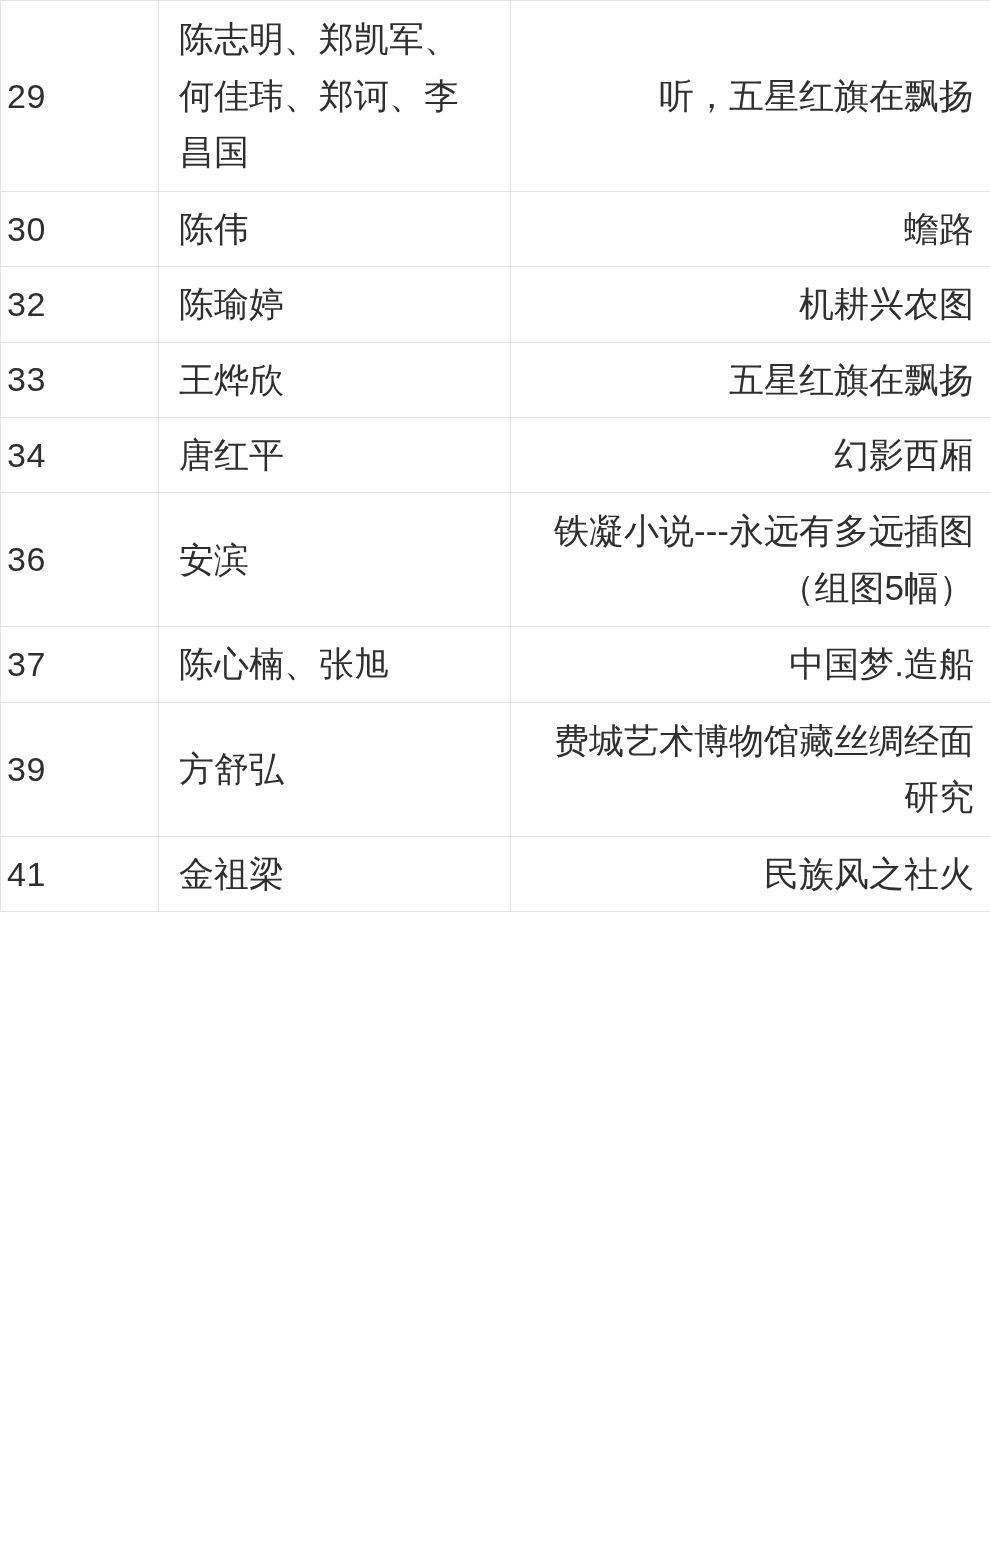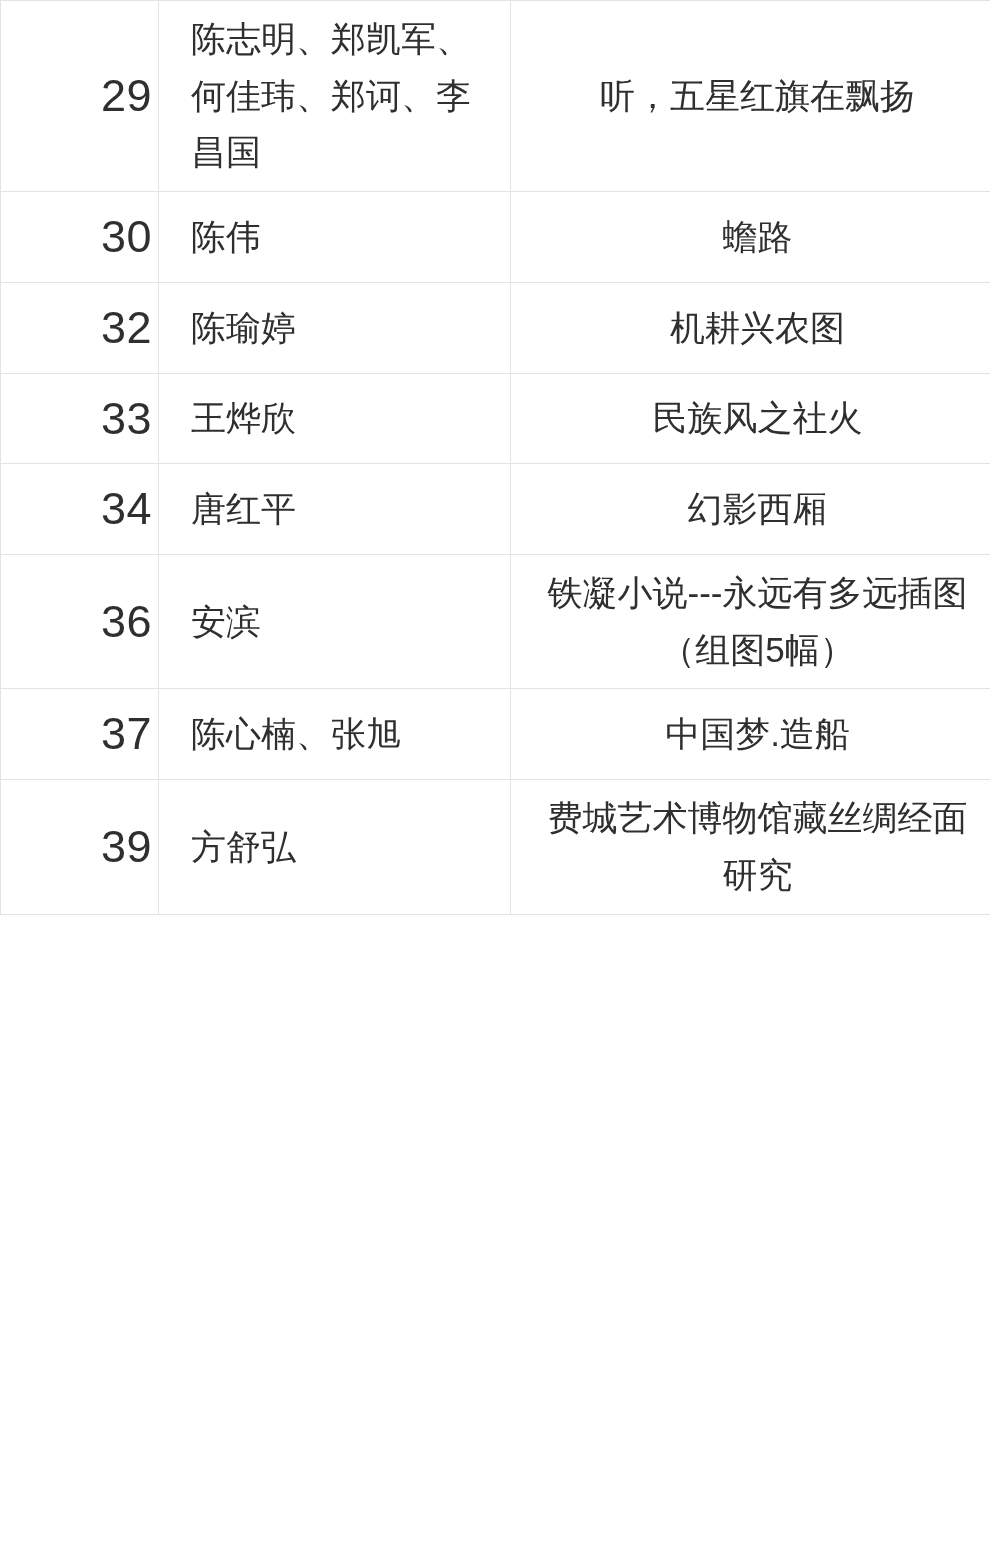--- a/index.html
+++ b/index.html
@@ -32,33 +32,33 @@
   table.entry-table td {
     border: 1px solid #e3e3e3;
     vertical-align: middle;
     font-size: 35px;
     line-height: 1.55;
     font-weight: 400;
     color: #2f2f2f;
     padding: 10px 6px;
   }
   table.entry-table td.num {
-    text-align: right;
-    font-size: 45px;
+    text-align: left;
+    font-size: 34px;
     letter-spacing: 0.5px;
   }
   table.entry-table td.author {
-    padding-left: 32px;
+    padding-left: 20px;
     padding-right: 18px;
     text-align: left;
   }
   table.entry-table td.title {
     padding-left: 30px;
     padding-right: 16px;
-    text-align: center;
+    text-align: right;
     margin-left: 46px;
   }
   
   table.entry-table td.multi {
     line-height: 1.62;
   }
 </style>
 </head>
 <body>
 
@@ -81,21 +81,21 @@
         <td class="title">蟾路</td>
       </tr>
       <tr>
         <td class="num">32</td>
         <td class="author">陈瑜婷</td>
         <td class="title">机耕兴农图</td>
       </tr>
       <tr>
         <td class="num">33</td>
         <td class="author">王烨欣</td>
-        <td class="title">民族风之社火</td>
+        <td class="title">五星红旗在飘扬</td>
       </tr>
       <tr>
         <td class="num">34</td>
         <td class="author">唐红平</td>
         <td class="title">幻影西厢</td>
       </tr>
       <tr>
         <td class="num">36</td>
         <td class="author">安滨</td>
         <td class="title multi">铁凝小说---永远有多远插图（组图5幅）</td>
@@ -103,15 +103,20 @@
       <tr>
         <td class="num">37</td>
         <td class="author">陈心楠、张旭</td>
         <td class="title">中国梦.造船</td>
       </tr>
       <tr>
         <td class="num">39</td>
         <td class="author">方舒弘</td>
         <td class="title multi">费城艺术博物馆藏丝绸经面研究</td>
       </tr>
+      <tr>
+        <td class="num">41</td>
+        <td class="author">金祖梁</td>
+        <td class="title">民族风之社火</td>
+      </tr>
     </tbody>
   </table>
 </div>
 
 </body></html>

